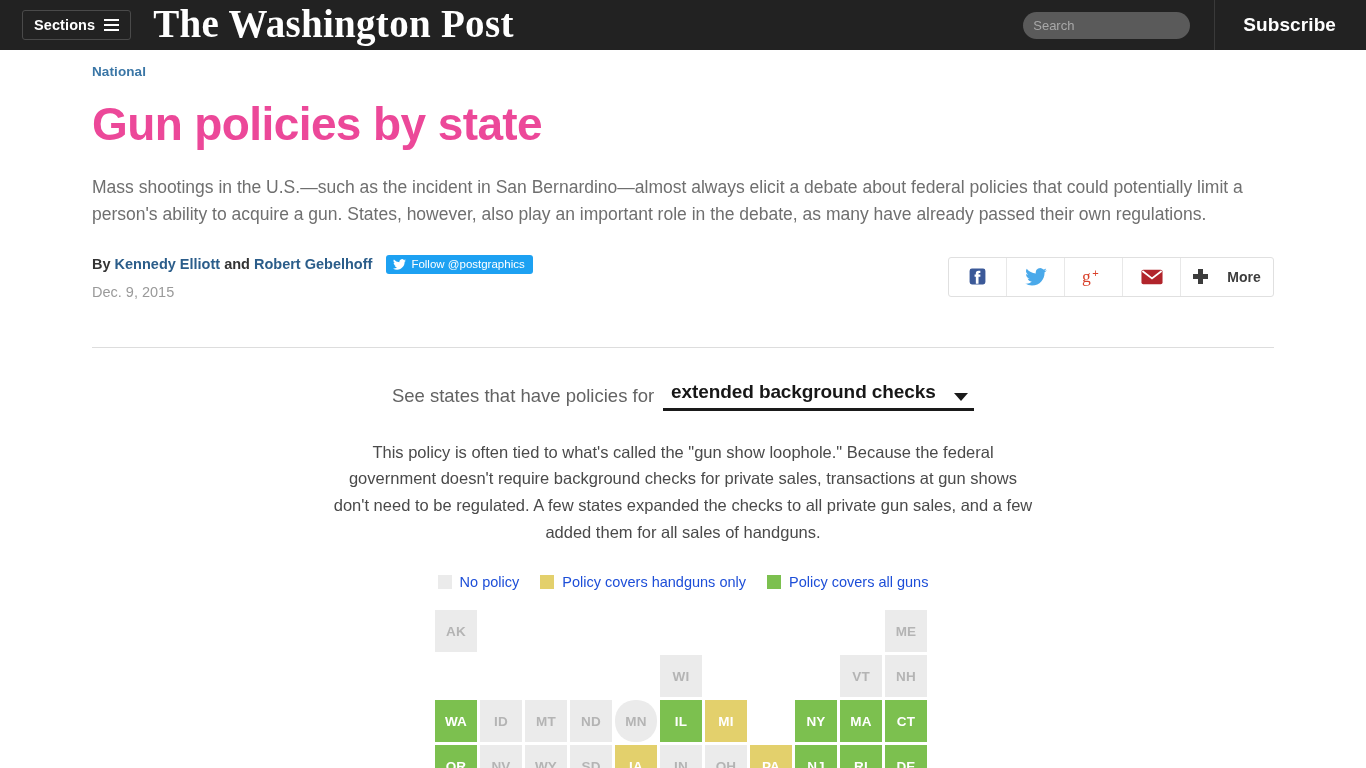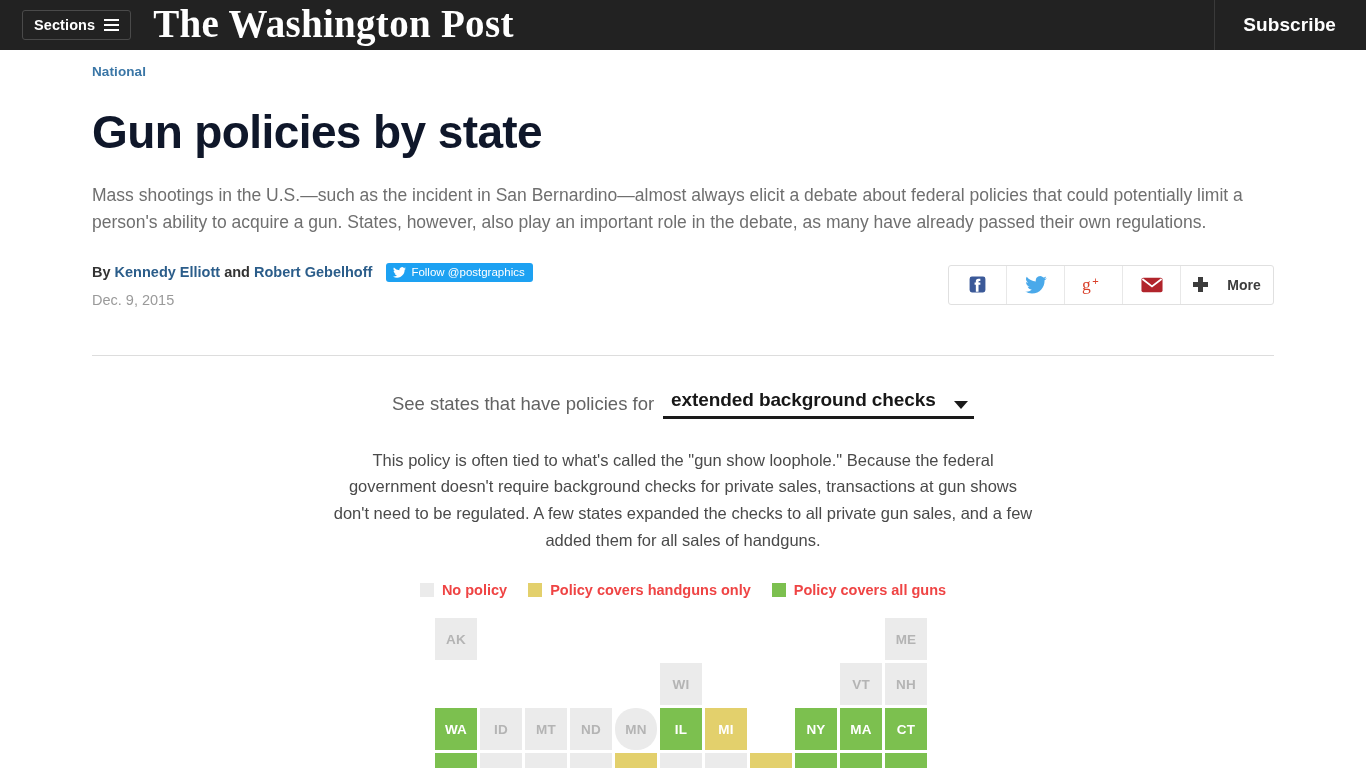--- a/index.html
+++ b/index.html
@@ -92,22 +92,22 @@
   .kicker {
     margin-top: 14px;
     color: #3a76a6;
     font-size: 13.5px;
     font-weight: bold;
     letter-spacing: .1px;
     display: inline-block;
     cursor: pointer;
   }
   .headline {
-    margin-top: 28px;
-    color: #0f172a;
+    margin-top: 20px;
+    color: #ec4899;
     font-size: 46px;
     font-weight: bold;
     letter-spacing: -0.6px;
     line-height: 1.05;
   }
   .deck {
     margin-top: 26px;
     width: 1184px;
     color: #6f6f6f;
     font-size: 17.5px;
@@ -226,21 +226,21 @@
     text-align: center;
   }
 
   .legend {
     margin-top: 29px;
     display: flex; align-items: center; justify-content: center;
     gap: 21px;
   }
   .legend-item { display: flex; align-items: center; gap: 8px; }
   .legend-swatch { width: 14px; height: 14px; display: block; }
-  .legend-label { color: #ef4444; font-size: 14.5px; font-weight: 700; text-align: center; }
+  .legend-label { color: #1d4ed8; font-size: 14.5px; font-weight: 400; text-align: center; }
 
   
   .cartogram {
     position: relative;
     width: 1366px;
     height: 160px;
     margin-top: 20px;
   }
   .tile {
     position: absolute;
@@ -265,20 +265,24 @@
     <span class="hamburger">
         <i></i>
         <i></i>
         <i></i>
       </span>
   </div>
 
   <div class="masthead">The Washington Post</div>
 
   <div class="nav-right">
+    <div class="search-wrap">
+      <input class="search-input" type="text" placeholder="Search" style="">
+
+    </div>
     <div class="nav-divider"></div>
     <div class="subscribe-btn">Subscribe</div>
   </div>
 </div>
 
 <div class="page">
   <div class="wrap">
 
     <div class="kicker">National</div>
 

